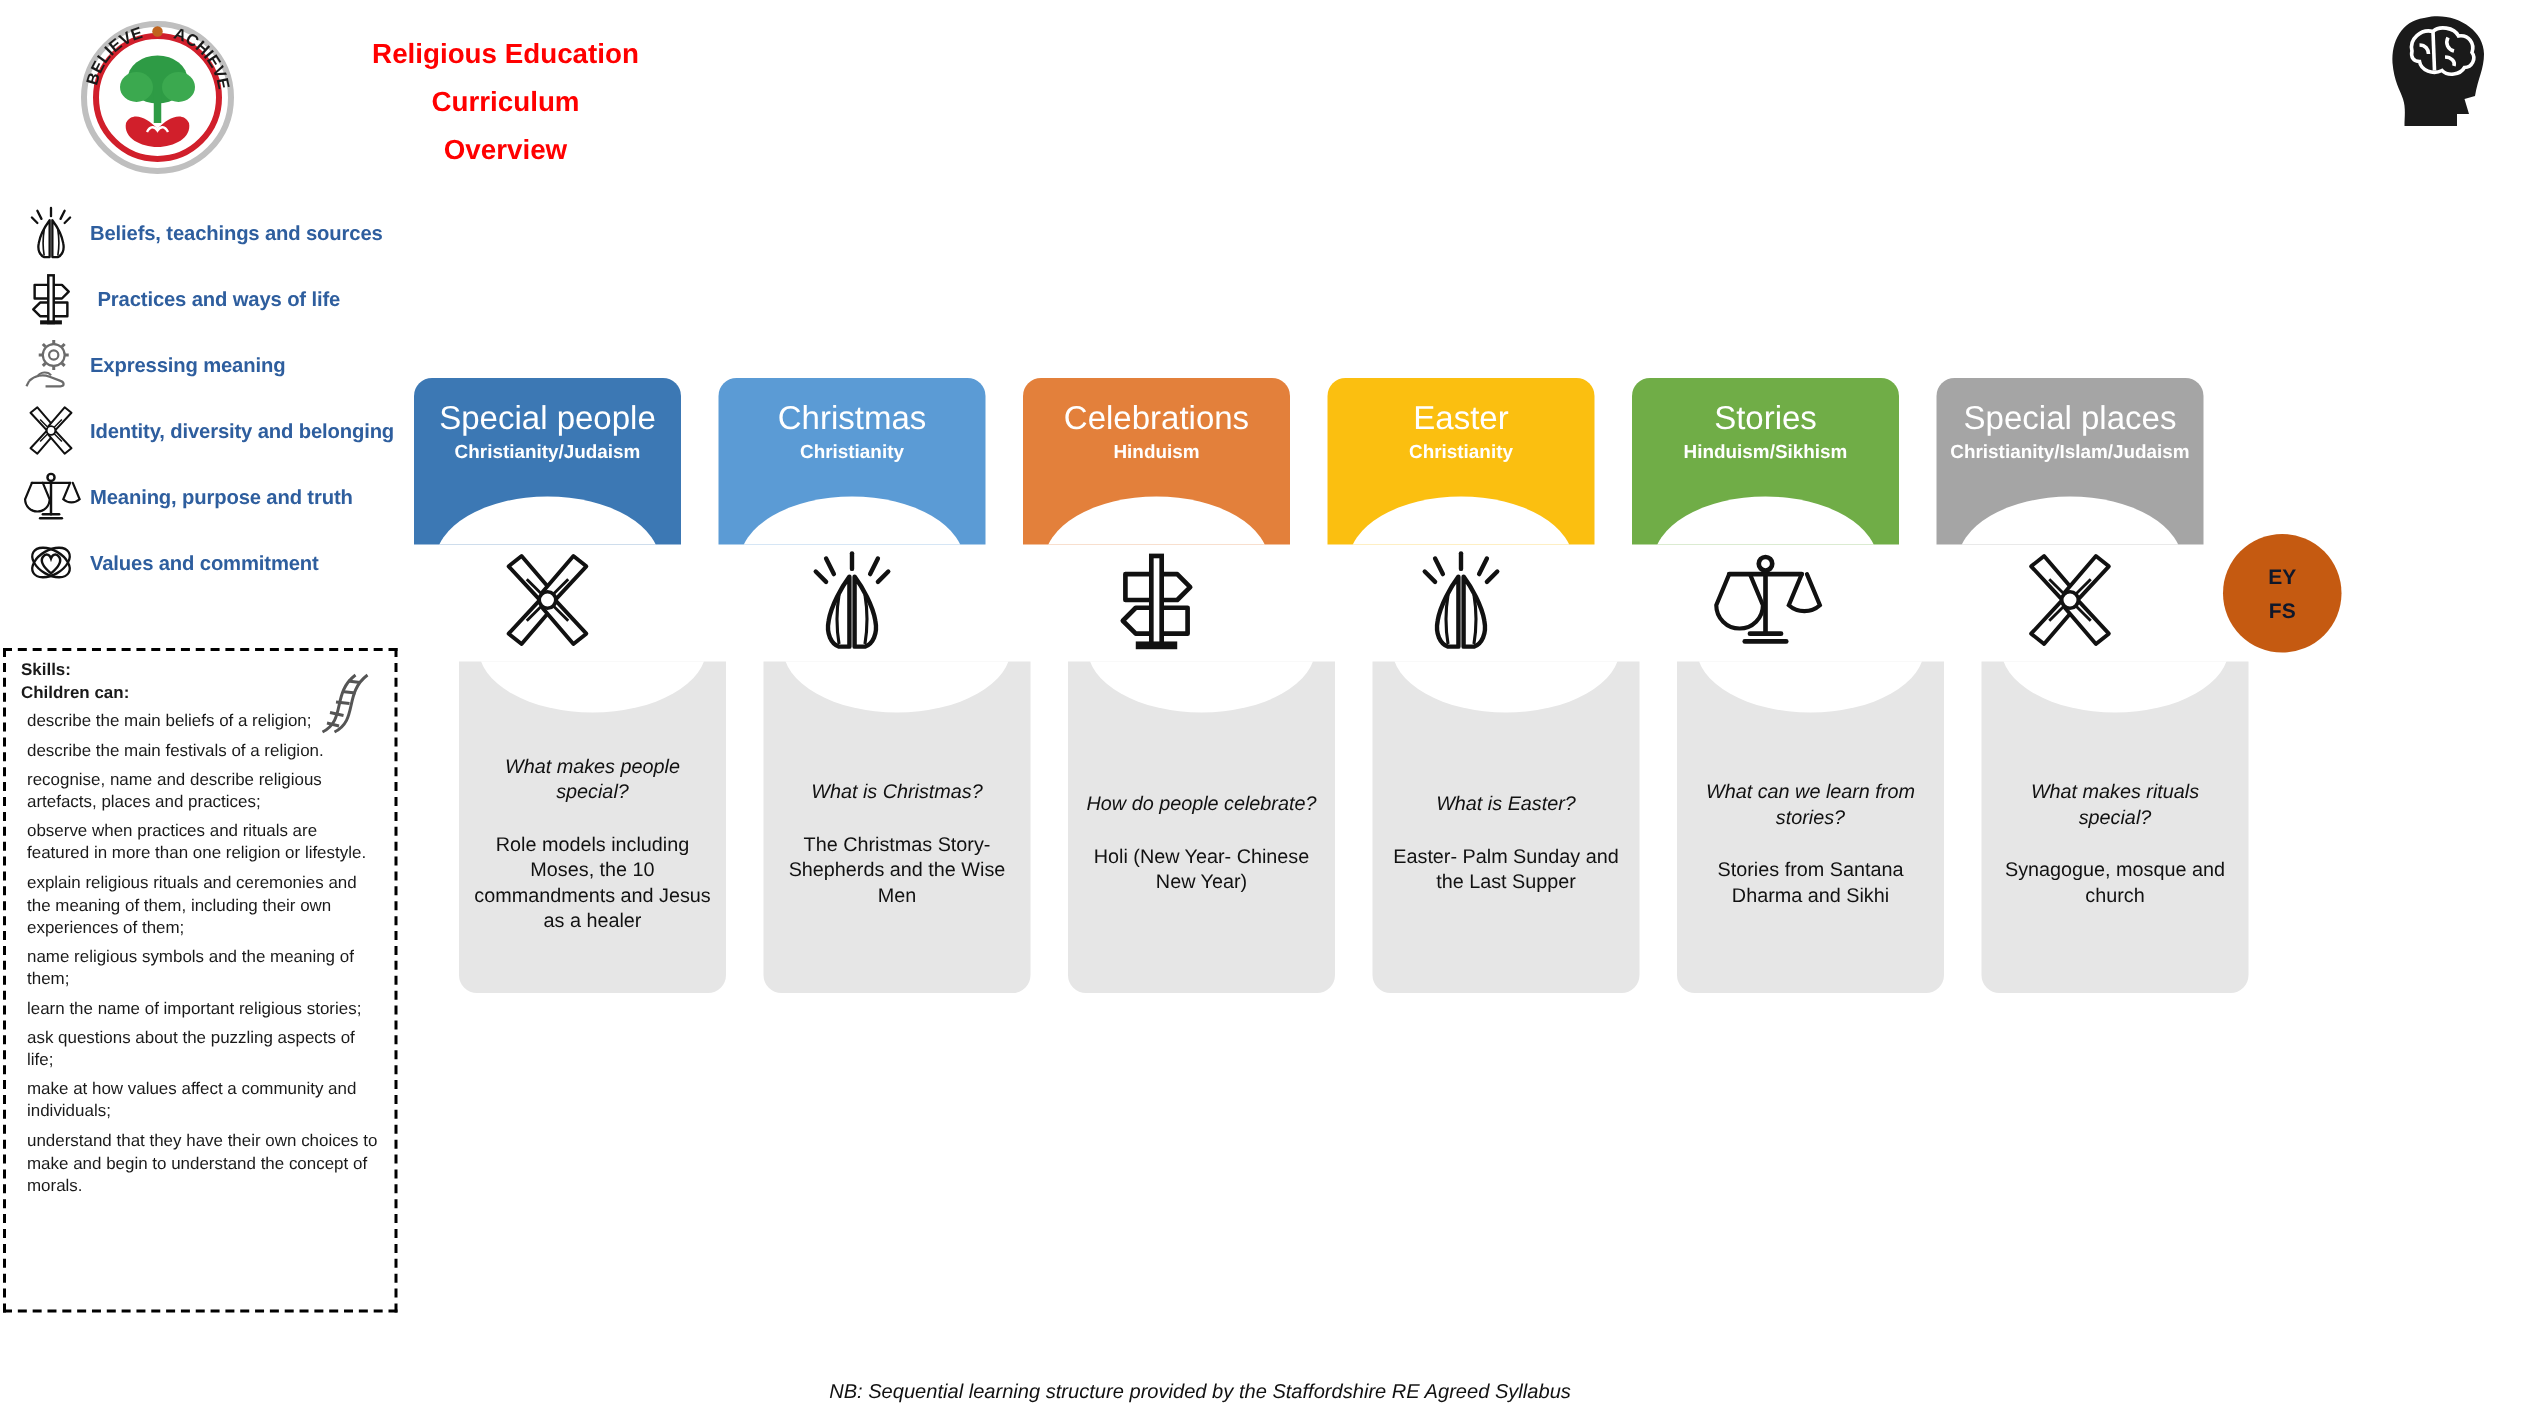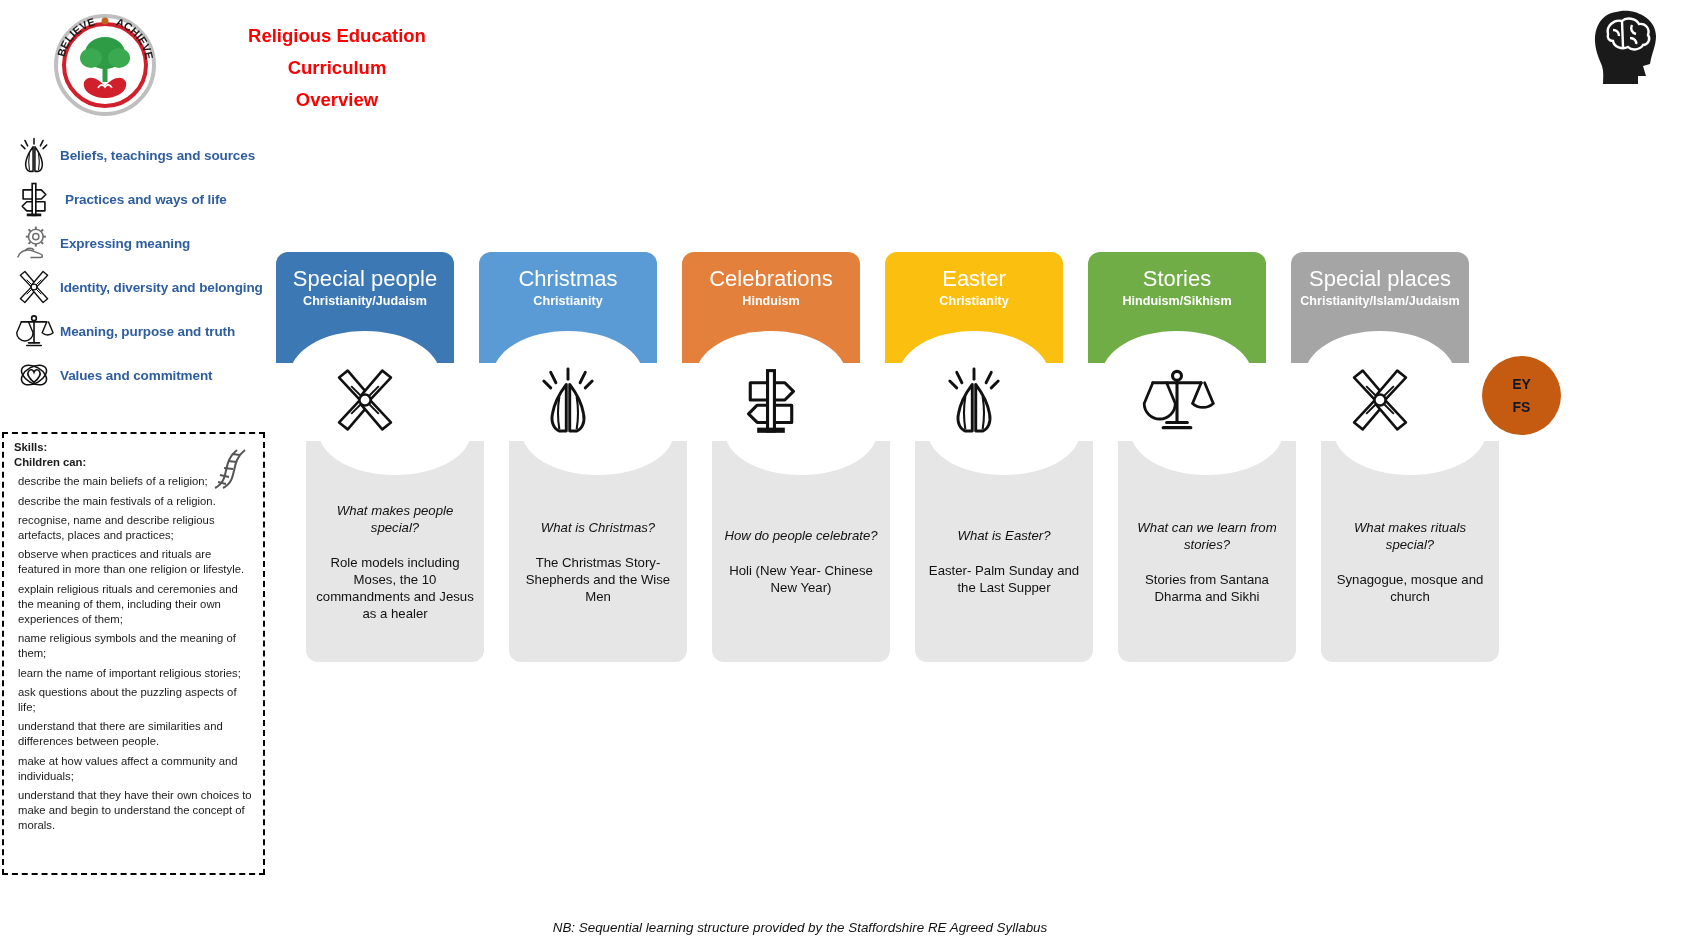--- a/index.html
+++ b/index.html
@@ -279,21 +279,20 @@
     <div class="skills-head">Children can:</div>
     <div class="skills-list">
       <div>describe the main beliefs of a religion;</div>
       <div>describe the main festivals of a religion.</div>
       <div>recognise, name and describe religious artefacts, places and practices;</div>
       <div>observe when practices and rituals are featured in more than one religion or lifestyle.</div>
       <div>explain religious rituals and ceremonies and the meaning of them, including their own experiences of them;</div>
       <div>name religious symbols and the meaning of them;</div>
       <div>learn the name of important religious stories;</div>
       <div>ask questions about the puzzling aspects of life;</div>
-      <div>understand that there are similarities and differences between people.</div>
       <div>make at how values affect a community and individuals;</div>
       <div>understand that they have their own choices to make and begin to understand the concept of morals.</div>
     </div>
   </div>
 
   <div class="topics">
 
     <div class="topic" style="left:0px;">
       <div class="topic-head" style="background:#3C78B4;">
         <div class="htxt">

